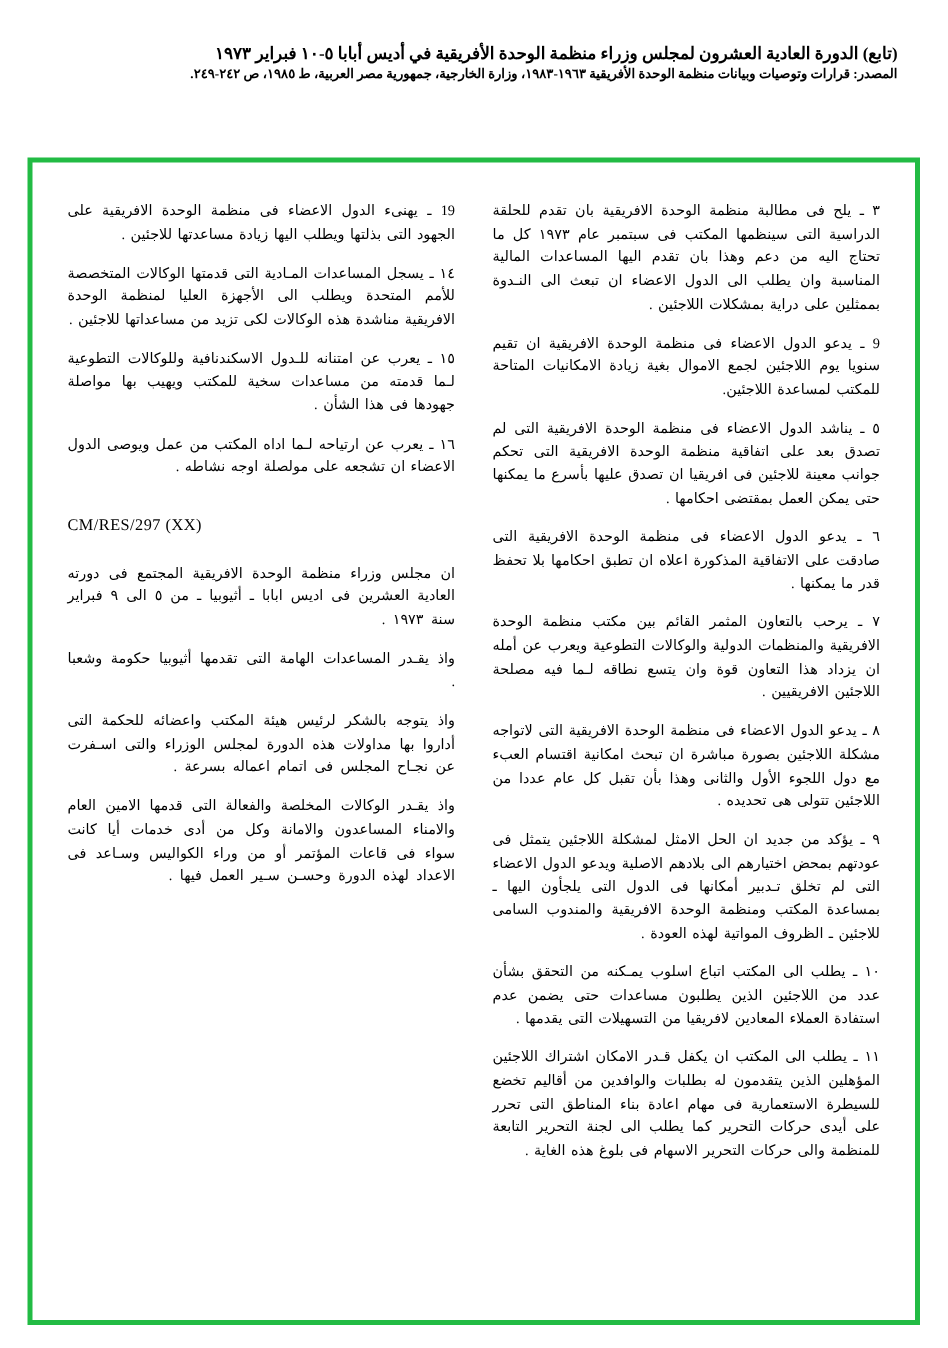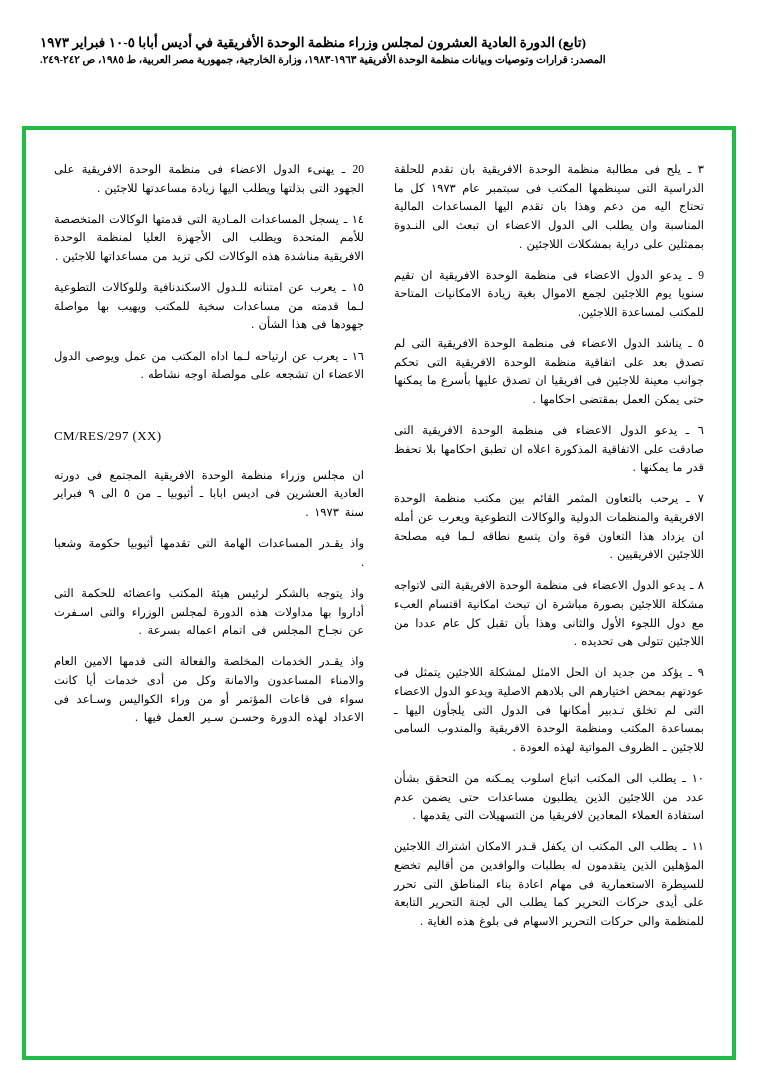--- a/index.html
+++ b/index.html
@@ -16,21 +16,21 @@
     overflow: hidden;
   }
   .page {
     width: 758px;
     height: 1078px;
     position: relative;
     box-sizing: border-box;
     padding: 0;
   }
   .hdr {
-    text-align: left;
+    text-align: right;
     padding: 0 40px;
   }
   .hdr-title {
     font-size: 13.5px;
     font-weight: bold;
     margin-top: 34px;
     line-height: 1.4;
     letter-spacing: 0px;
   }
   .hdr-source {
@@ -72,21 +72,21 @@
     word-spacing: 1.5px;
   }
   .para.spaced {
     word-spacing: 3px;
   }
   .code {
     font-family: "Liberation Serif", "DejaVu Serif", serif;
     font-size: 13px;
     direction: ltr;
     text-align: left;
-    margin-top: 44px;
+    margin-top: 28px;
     margin-bottom: 22px;
     letter-spacing: 0.4px;
   }
   .res-title {
     font-size: 13.5px;
     font-weight: bold;
     text-align: center;
     margin-bottom: 16px;
     word-spacing: 6px;
   }
@@ -111,28 +111,28 @@
       <div class="para">٥ ـ يناشد الدول الاعضاء فى منظمة الوحدة الافريقية التى لم تصدق بعد على اتفاقية منظمة الوحدة الافريقية التى تحكم جوانب معينة للاجئين فى افريقيا ان تصدق عليها بأسرع ما يمكنها حتى يمكن العمل بمقتضى احكامها .</div>
       <div class="para">٦ ـ يدعو الدول الاعضاء فى منظمة الوحدة الافريقية التى صادقت على الاتفاقية المذكورة اعلاه ان تطبق احكامها بلا تحفظ قدر ما يمكنها .</div>
       <div class="para">٧ ـ يرحب بالتعاون المثمر القائم بين مكتب منظمة الوحدة الافريقية والمنظمات الدولية والوكالات التطوعية ويعرب عن أمله ان يزداد هذا التعاون قوة وان يتسع نطاقه لـما فيه مصلحة اللاجئين الافريقيين .</div>
       <div class="para">٨ ـ يدعو الدول الاعضاء فى منظمة الوحدة الافريقية التى لاتواجه مشكلة اللاجئين بصورة مباشرة ان تبحث امكانية اقتسام العبء مع دول اللجوء الأول والثانى وهذا بأن تقبل كل عام عددا من اللاجئين تتولى هى تحديده .</div>
       <div class="para">٩ ـ يؤكد من جديد ان الحل الامثل لمشكلة اللاجئين يتمثل فى عودتهم بمحض اختيارهم الى بلادهم الاصلية ويدعو الدول الاعضاء التى لم تخلق تـدبير أمكانها فى الدول التى يلجأون اليها ـ بمساعدة المكتب ومنظمة الوحدة الافريقية والمندوب السامى للاجئين ـ الظروف المواتية لهذه العودة .</div>
       <div class="para">١٠ ـ يطلب الى المكتب اتباع اسلوب يمـكنه من التحقق بشأن عدد من اللاجئين الذين يطلبون مساعدات حتى يضمن عدم استفادة العملاء المعادين لافريقيا من التسهيلات التى يقدمها .</div>
       <div class="para">١١ ـ يطلب الى المكتب ان يكفل قـدر الامكان اشتراك اللاجئين المؤهلين الذين يتقدمون له بطلبات والوافدين من أقاليم تخضع للسيطرة الاستعمارية فى مهام اعادة بناء المناطق التى تحرر على أيدى حركات التحرير كما يطلب الى لجنة التحرير التابعة للمنظمة والى حركات التحرير الاسهام فى بلوغ هذه الغاية .</div>
     </div>
 
     <div class="col">
-      <div class="para">20 ـ يهنىء الدول الاعضاء فى منظمة الوحدة الافريقية على الجهود التى بذلتها ويطلب اليها زيادة مساعدتها للاجئين .</div>
+      <div class="para">19 ـ يهنىء الدول الاعضاء فى منظمة الوحدة الافريقية على الجهود التى بذلتها ويطلب اليها زيادة مساعدتها للاجئين .</div>
       <div class="para">١٤ ـ يسجل المساعدات المـادية التى قدمتها الوكالات المتخصصة للأمم المتحدة ويطلب الى الأجهزة العليا لمنظمة الوحدة الافريقية مناشدة هذه الوكالات لكى تزيد من مساعداتها للاجئين .</div>
       <div class="para">١٥ ـ يعرب عن امتنانه للـدول الاسكندنافية وللوكالات التطوعية لـما قدمته من مساعدات سخية للمكتب ويهيب بها مواصلة جهودها فى هذا الشأن .</div>
       <div class="para">١٦ ـ يعرب عن ارتياحه لـما اداه المكتب من عمل ويوصى الدول الاعضاء ان تشجعه على مولصلة اوجه نشاطه .</div>
 
       <div class="code">CM/RES/297  (XX)</div>
 
       <div class="para spaced">ان مجلس وزراء منظمة الوحدة الافريقية المجتمع فى دورته العادية العشرين فى اديس ابابا ـ أثيوبيا ـ من ٥ الى ٩ فبراير سنة ١٩٧٣ .</div>
       <div class="para spaced">واذ يقـدر المساعدات الهامة التى تقدمها أثيوبيا حكومة وشعبا .</div>
       <div class="para spaced">واذ يتوجه بالشكر لرئيس هيئة المكتب واعضائه للحكمة التى أداروا بها مداولات هذه الدورة لمجلس الوزراء والتى اسـفرت عن نجـاح المجلس فى اتمام اعماله بسرعة .</div>
-      <div class="para spaced">واذ يقـدر الخدمات المخلصة والفعالة التى قدمها الامين العام والامناء المساعدون والامانة وكل من أدى خدمات أيا كانت سواء فى قاعات المؤتمر أو من وراء الكواليس وسـاعد فى الاعداد لهذه الدورة وحسـن سـير العمل فيها .</div>
+      <div class="para spaced">واذ يقـدر الوكالات المخلصة والفعالة التى قدمها الامين العام والامناء المساعدون والامانة وكل من أدى خدمات أيا كانت سواء فى قاعات المؤتمر أو من وراء الكواليس وسـاعد فى الاعداد لهذه الدورة وحسـن سـير العمل فيها .</div>
     </div>
 
   </div>
 
 </div>
 
 </body></html>

